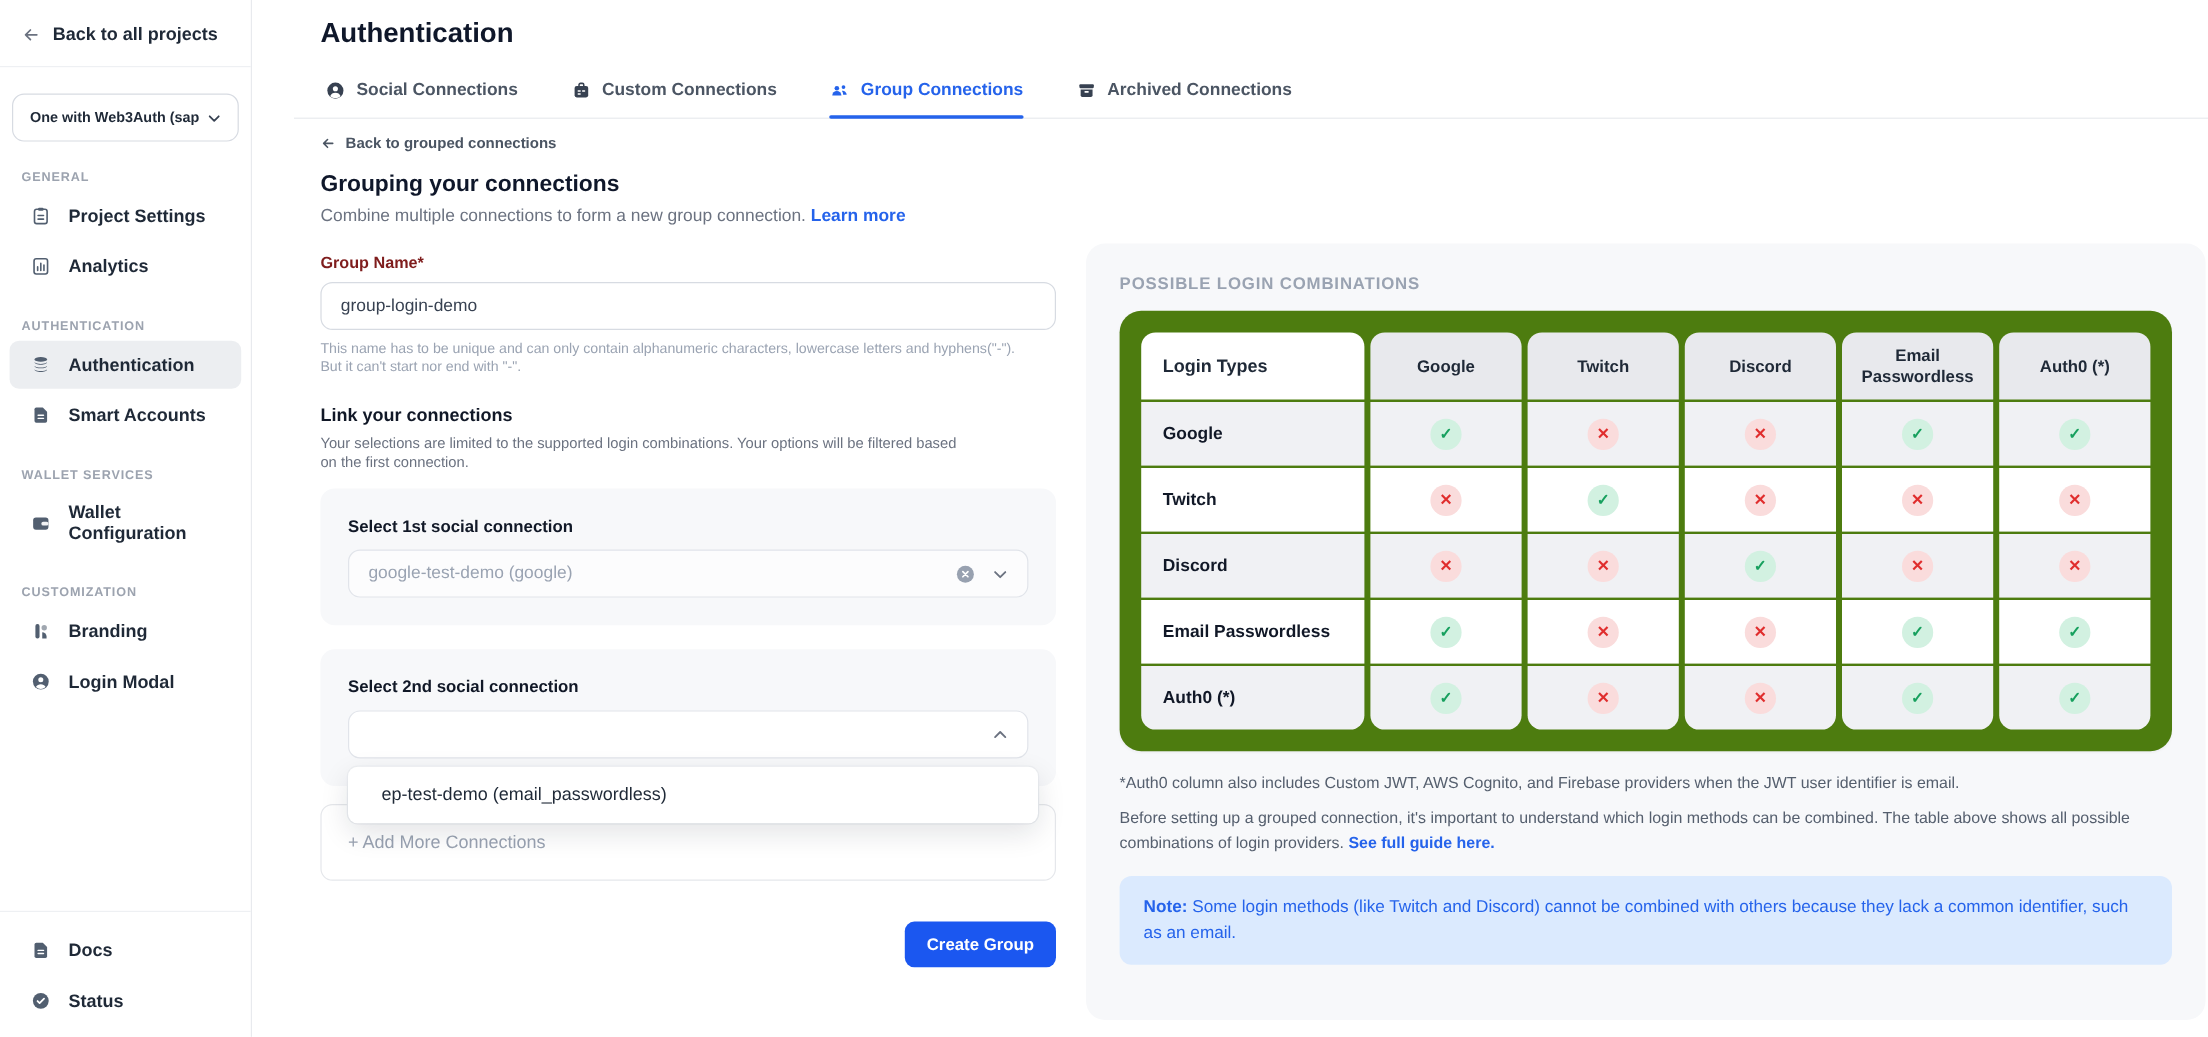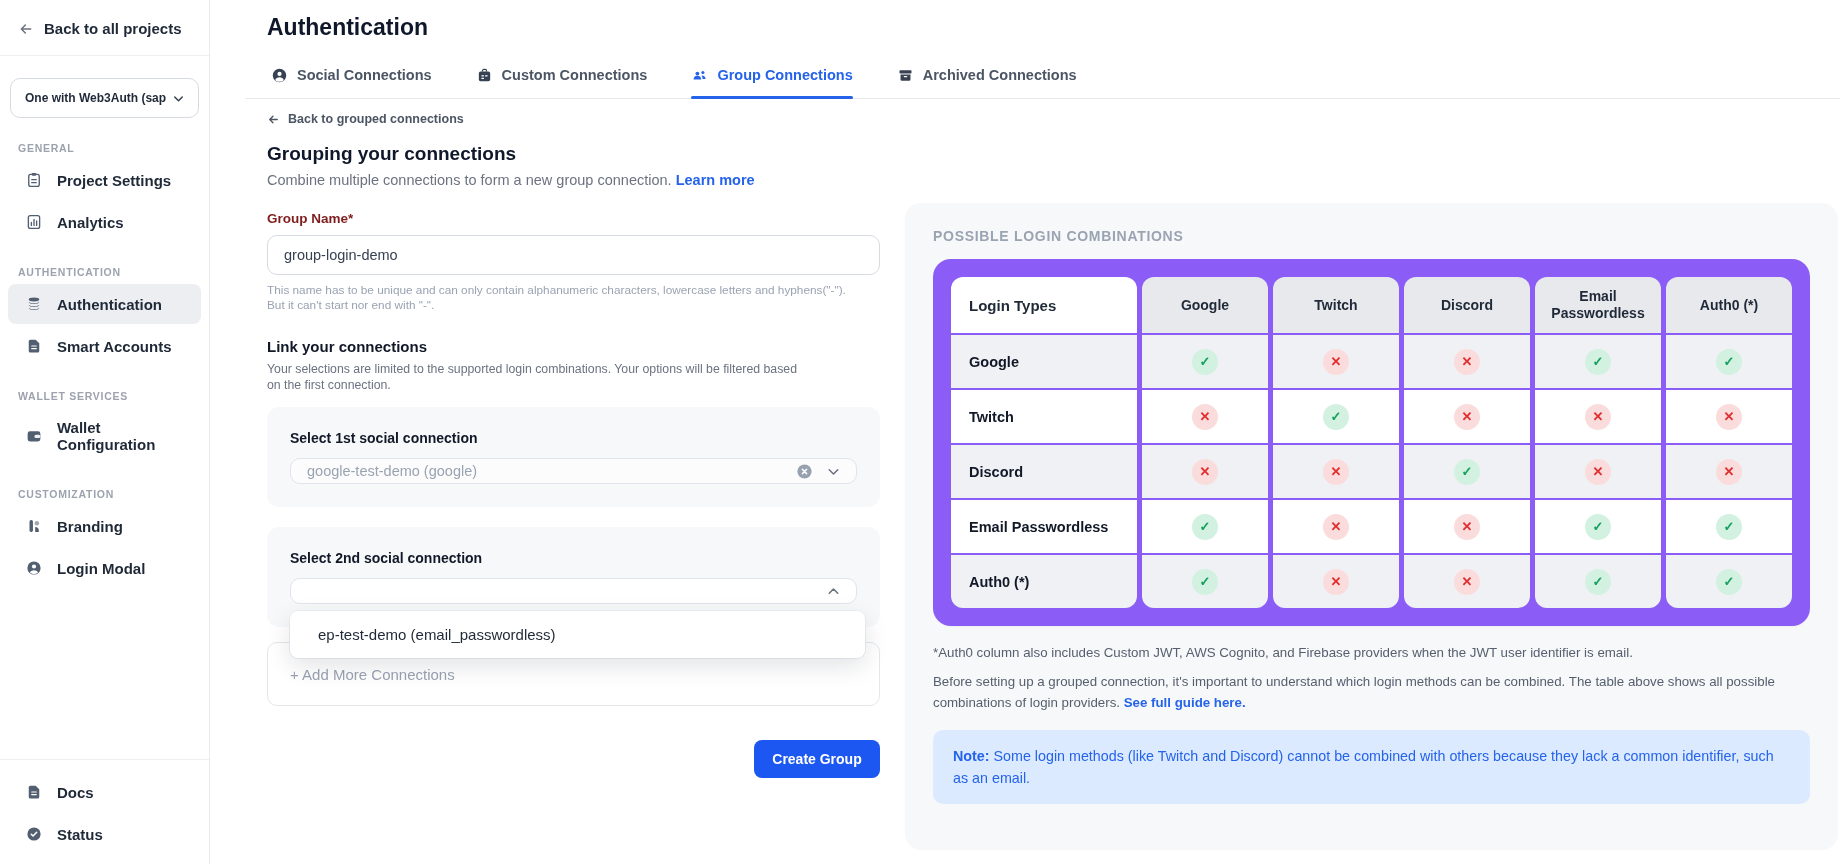--- a/index.html
+++ b/index.html
@@ -51,40 +51,40 @@
   .txt-input { margin-top:9px; width:100%; height:40px; border:1px solid #d7dbe2; border-radius:10px;
                padding:0 16px; font-size:14.5px; color:#374151; font-family:"Liberation Sans",sans-serif;
                background:#fff; outline:none; }
   .helper { margin-top:8px; font-size:11.8px; line-height:15px; color:#9aa3b2; }
   .link-head { margin-top:25px; font-size:15px; font-weight:700; color:#111827; }
   .link-desc { margin-top:6px; font-size:12.3px; line-height:16px; color:#6b7280; width:540px; }
 
   .sel-card { margin-top:14px; background:#f7f8fa; border-radius:12px; padding:23px; }
   .sel-card + .sel-card { margin-top:20px; }
   .sel-label { font-size:14px; font-weight:700; color:#111827; }
-  .sel-box { margin-top:12px; height:26px; background:#fcfcfd; border:1px solid #e1e4ea; border-radius:10px;
+  .sel-box { margin-top:12px; height:40px; background:#fcfcfd; border:1px solid #e1e4ea; border-radius:10px;
              display:flex; align-items:center; padding:0 14px 0 16px; cursor:pointer; }
   .sel-value { flex:1; font-size:14.5px; color:#9aa3b2; }
   .sel-icons { display:flex; align-items:center; gap:12px; }
   .sel-icons .icn { width:17px; height:17px; color:#6b7280; display:flex; }
   .card2 { position:relative; }
   .dropdown { position:absolute; left:23px; right:15px; top:calc(100% - 16px); background:#fff;
               border-radius:8px; box-shadow:0 8px 24px rgba(15,23,42,.12), 0 0 0 1px #eef0f3; z-index:5; }
   .dd-option { padding:15px 28px; font-size:15px; color:#1f2937; cursor:pointer; }
   .add-more { margin-top:15px; height:64px; background:#fff; border:1px solid #e5e7eb; border-radius:10px;
               display:flex; align-items:center; padding:0 22px; font-size:15px; color:#9aa3b2; cursor:pointer; }
   .create-row { margin-top:34px; display:flex; justify-content:flex-end; }
   .create-btn { width:126px; height:38px; background:#1b57f0; color:#fff; border:none; border-radius:8px;
                 font-size:14px; font-weight:600; font-family:"Liberation Sans",sans-serif; cursor:pointer; }
 
   
   .panel { position:absolute; left:660px; top:203px; width:933px; height:647px;
            background:#f7f8fa; border-radius:16px; padding:25px 28px; }
   .panel-title { font-size:14px; font-weight:700; letter-spacing:.05em; color:#9aa3b2; }
-  .combo-card { margin-top:15px; background:#8b5cf6; border-radius:18px; padding:18px;
+  .combo-card { margin-top:15px; background:#4d7c0f; border-radius:18px; padding:18px;
                 box-shadow:0 1px 2px rgba(16,24,40,.04); }
   .combo-grid { display:grid; grid-template-columns:186px repeat(5, 1fr);
                 grid-template-rows:56px repeat(5, 53px); gap:2px 5px; }
   .cg-cell { display:flex; align-items:center; justify-content:center; }
   .cg-th { background:#e8e9ed; border-radius:12px 12px 0 0; font-size:14px; font-weight:600;
            color:#1f2937; text-align:center; line-height:17px; padding:0 8px; }
   .cg-th.corner { background:#fff; justify-content:flex-start; padding-left:18px; font-size:15px; }
   .cg-rl { justify-content:flex-start; padding-left:18px; font-size:14.5px; font-weight:600; color:#111827; }
   .cg-odd { background:#f0f1f4; }
   .cg-even { background:#fff; }

